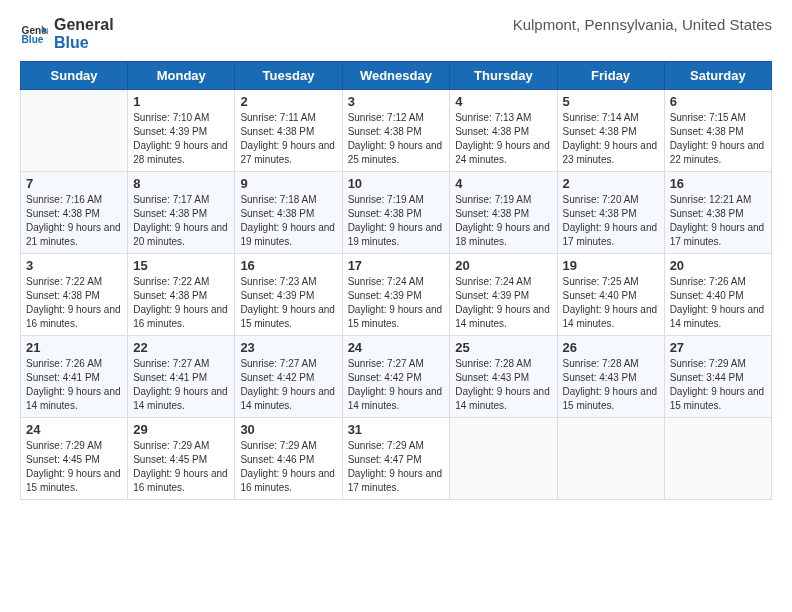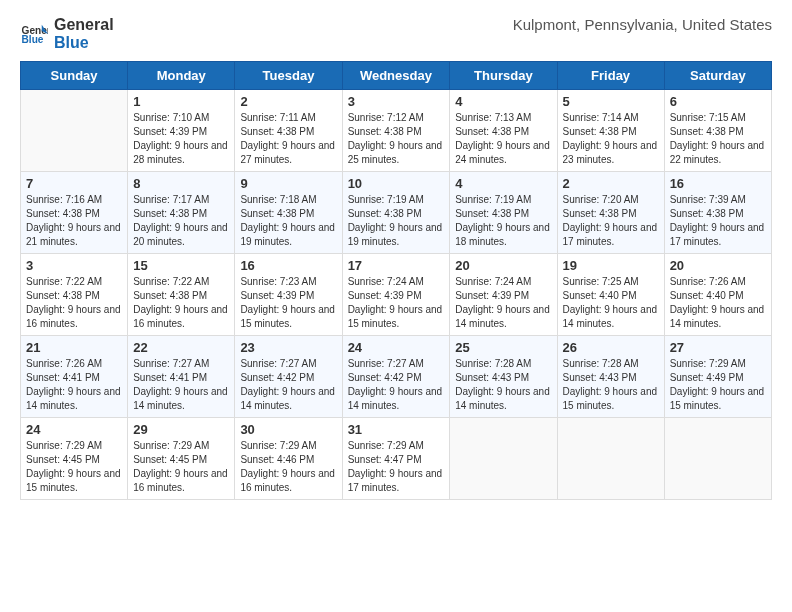--- a/index.html
+++ b/index.html
@@ -162,21 +162,21 @@
         <td>
           <span class="day-num">4</span>
           <div class="day-info"><span>Sunrise: 7:19 AM</span><br><span>Sunset: 4:38 PM</span><br><span>Daylight: 9 hours and 18 minutes.</span></div>
         </td>
         <td>
           <span class="day-num">2</span>
           <div class="day-info"><span>Sunrise: 7:20 AM</span><br><span>Sunset: 4:38 PM</span><br><span>Daylight: 9 hours and 17 minutes.</span></div>
         </td>
         <td>
           <span class="day-num">16</span>
-          <div class="day-info"><span>Sunrise: 7:39 AM</span><br><span>Sunset: 4:38 PM</span><br><span>Daylight: 9 hours and 17 minutes.</span></div>
+          <div class="day-info"><span>Sunrise: 12:21 AM</span><br><span>Sunset: 4:38 PM</span><br><span>Daylight: 9 hours and 17 minutes.</span></div>
         </td>
       </tr>
       <tr>
         <td>
           <span class="day-num">3</span>
           <div class="day-info"><span>Sunrise: 7:22 AM</span><br><span>Sunset: 4:38 PM</span><br><span>Daylight: 9 hours and 16 minutes.</span></div>
         </td>
         <td>
           <span class="day-num">15</span>
           <div class="day-info"><span>Sunrise: 7:22 AM</span><br><span>Sunset: 4:38 PM</span><br><span>Daylight: 9 hours and 16 minutes.</span></div>
@@ -222,21 +222,21 @@
         <td>
           <span class="day-num">25</span>
           <div class="day-info"><span>Sunrise: 7:28 AM</span><br><span>Sunset: 4:43 PM</span><br><span>Daylight: 9 hours and 14 minutes.</span></div>
         </td>
         <td>
           <span class="day-num">26</span>
           <div class="day-info"><span>Sunrise: 7:28 AM</span><br><span>Sunset: 4:43 PM</span><br><span>Daylight: 9 hours and 15 minutes.</span></div>
         </td>
         <td>
           <span class="day-num">27</span>
-          <div class="day-info"><span>Sunrise: 7:29 AM</span><br><span>Sunset: 4:49 PM</span><br><span>Daylight: 9 hours and 15 minutes.</span></div>
+          <div class="day-info"><span>Sunrise: 7:29 AM</span><br><span>Sunset: 3:44 PM</span><br><span>Daylight: 9 hours and 15 minutes.</span></div>
         </td>
       </tr>
       <tr>
         <td>
           <span class="day-num">24</span>
           <div class="day-info"><span>Sunrise: 7:29 AM</span><br><span>Sunset: 4:45 PM</span><br><span>Daylight: 9 hours and 15 minutes.</span></div>
         </td>
         <td>
           <span class="day-num">29</span>
           <div class="day-info"><span>Sunrise: 7:29 AM</span><br><span>Sunset: 4:45 PM</span><br><span>Daylight: 9 hours and 16 minutes.</span></div>

